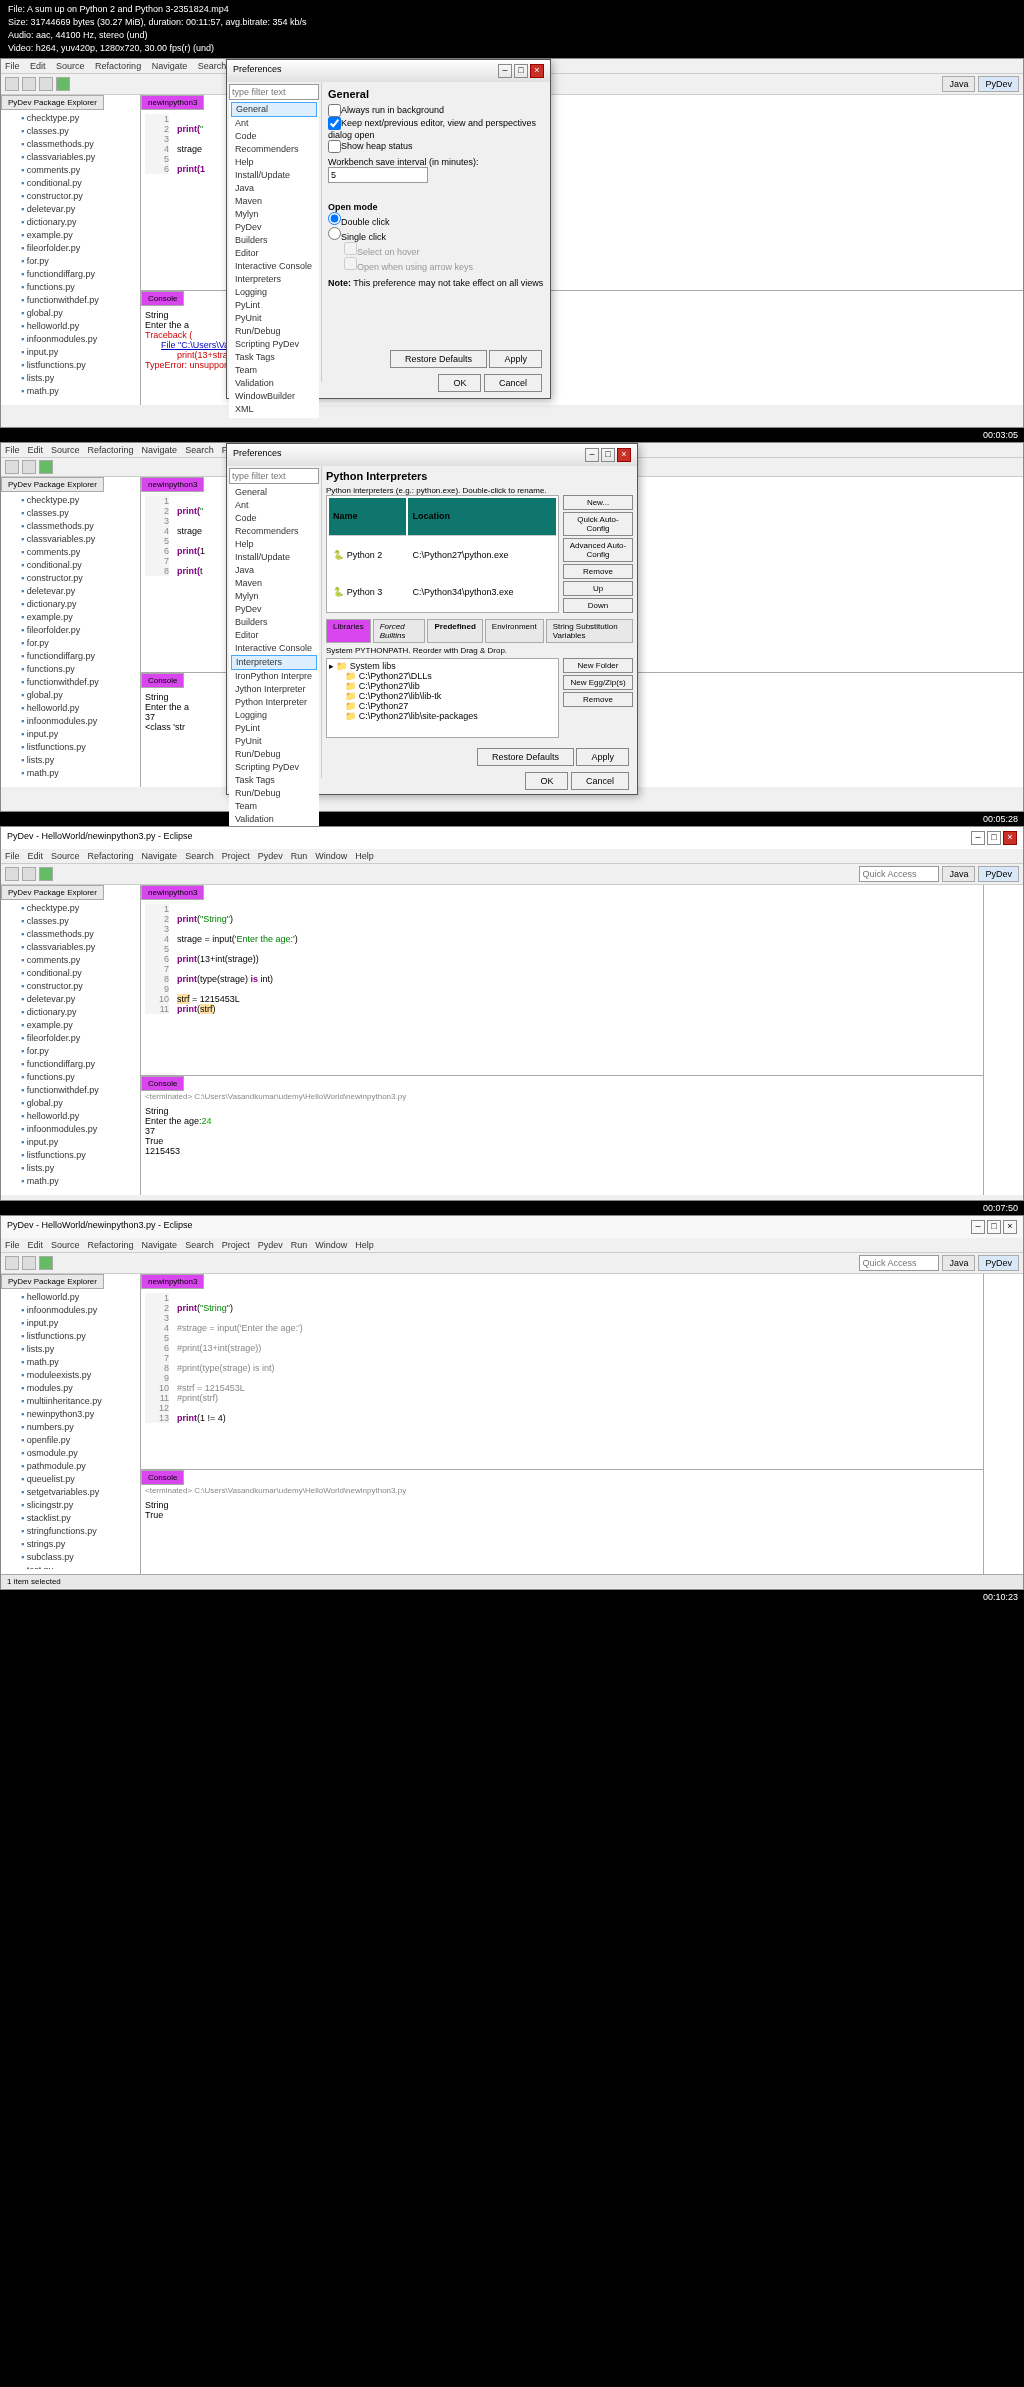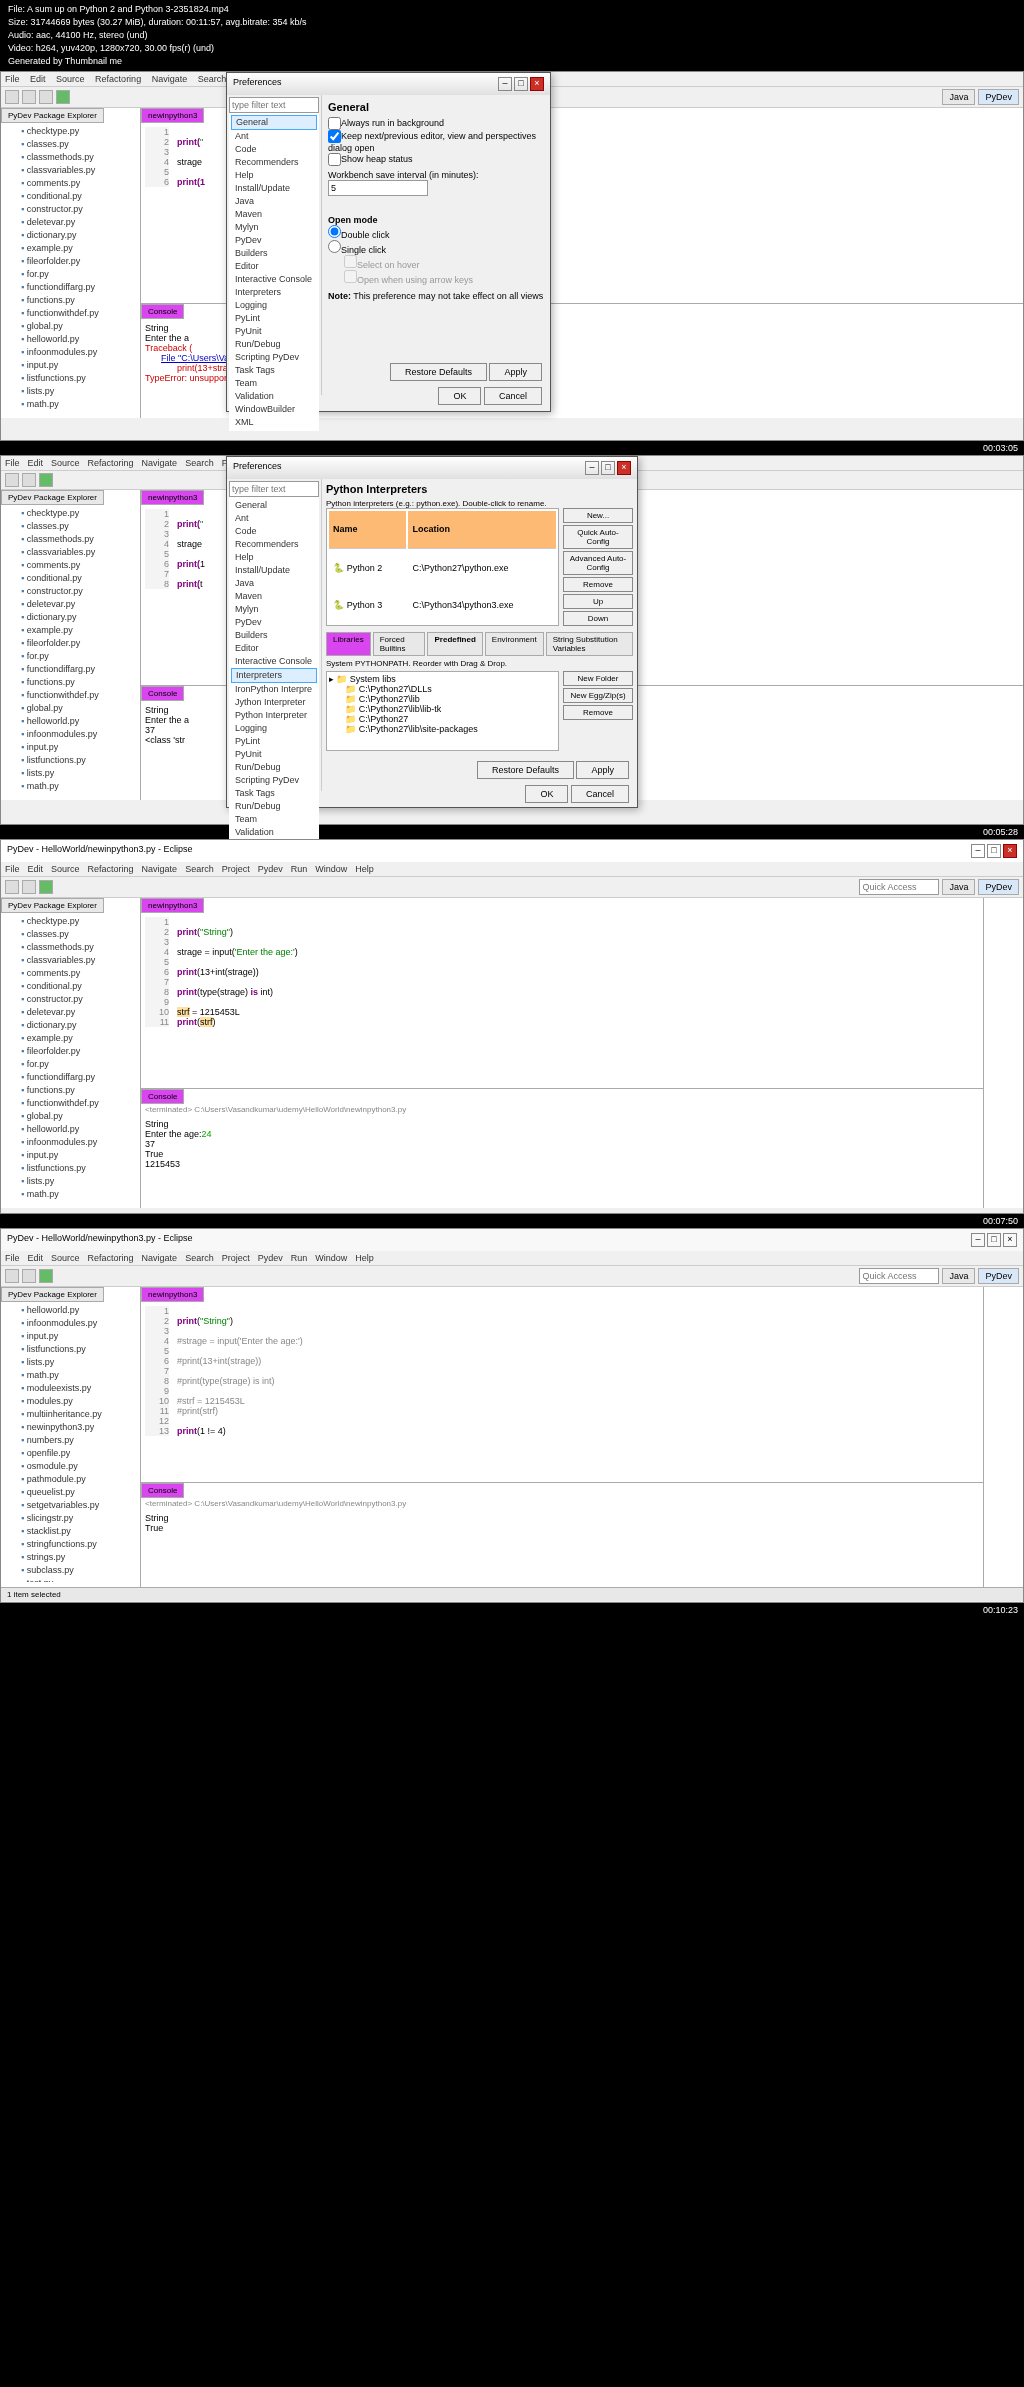--- a/index.html
+++ b/index.html
@@ -35,32 +35,31 @@
 .main{display:flex}
 .explorer{width:140px;border-right:1px solid #aaa;background:#fff}
 .editor{flex:1;background:#fff}
 .right{width:40px;background:#fff;border-left:1px solid #aaa}
 .ts{color:#fff;text-align:right;font-size:9px;padding:2px 6px}
 .persp{background:#e8e8e8;border:1px solid #aaa;padding:2px 6px;display:inline-flex;align-items:center;font-size:9px}
 .persp.active{background:#d8e8f8}
 .cbx{vertical-align:middle}
 label{font-size:9px}
 table.interp{width:100%;background:#fff;border:1px solid #aaa;font-size:9px}
-table.interp th{text-align:left;padding:2px 4px;background:#fdba74;border-bottom:1px solid #ccc}
+table.interp th{text-align:left;padding:2px 4px;background:#0f766e;border-bottom:1px solid #ccc}
 table.interp td{padding:2px 4px}
 </style>
 </head>
 <body>
 
 <div class="hdr">
 <div>File: A sum up on Python 2 and Python 3-2351824.mp4</div>
 <div>Size: 31744669 bytes (30.27 MiB), duration: 00:11:57, avg.bitrate: 354 kb/s</div>
 <div>Audio: aac, 44100 Hz, stereo (und)</div>
 <div>Video: h264, yuv420p, 1280x720, 30.00 fps(r) (und)</div>
-<div>Generated by Thumbnail me</div>
 </div>
 
 <div class="panel" style="height:370px">
 <div class="menubar">
 <span>File</span>
 <span>Edit</span>
 <span>Source</span>
 <span>Refactoring</span>
 <span>Navigate</span>
 <span>Search</span>
@@ -315,21 +314,21 @@
               <button class="btn" style="font-size: 8px; padding: 2px;">New...</button>
               <button class="btn" style="font-size: 8px; padding: 2px;">Quick Auto-Config</button>
               <button class="btn" style="font-size: 8px; padding: 2px;">Advanced Auto-Config</button>
               <button class="btn" style="font-size: 8px; padding: 2px;">Remove</button>
               <button class="btn" style="font-size: 8px; padding: 2px;">Up</button>
               <button class="btn" style="font-size: 8px; padding: 2px;">Down</button>
             </div>
 </div>
 <div style="margin-top:6px;display:flex;gap:2px" id="libtabs">
             <span class="tab active" style="font-size: 8px;">Libraries</span>
-            <span class="tab" style="font-size: 8px;">Forced Builtins</span>
+            <span class="tab" style="font-size: 8px; font-style: italic;">Forced Builtins</span>
             <span class="tab" style="font-size: 8px; font-weight: bold;">Predefined</span>
             <span class="tab" style="font-size: 8px;">Environment</span>
             <span class="tab" style="font-size: 8px;">String Substitution Variables</span>
           </div>
 <div style="font-size:8px;margin:3px 0">System PYTHONPATH. Reorder with Drag &amp; Drop.</div>
 <div style="display:flex;gap:4px">
 <div style="flex:1;border:1px solid #aaa;background:#fff;height:80px;padding:2px;font-size:8px">
 <div>▸ 📁 <span>System libs</span></div>
 <div id="libs" style="padding-left:16px">
                 <div>📁 C:\Python27\DLLs</div>

